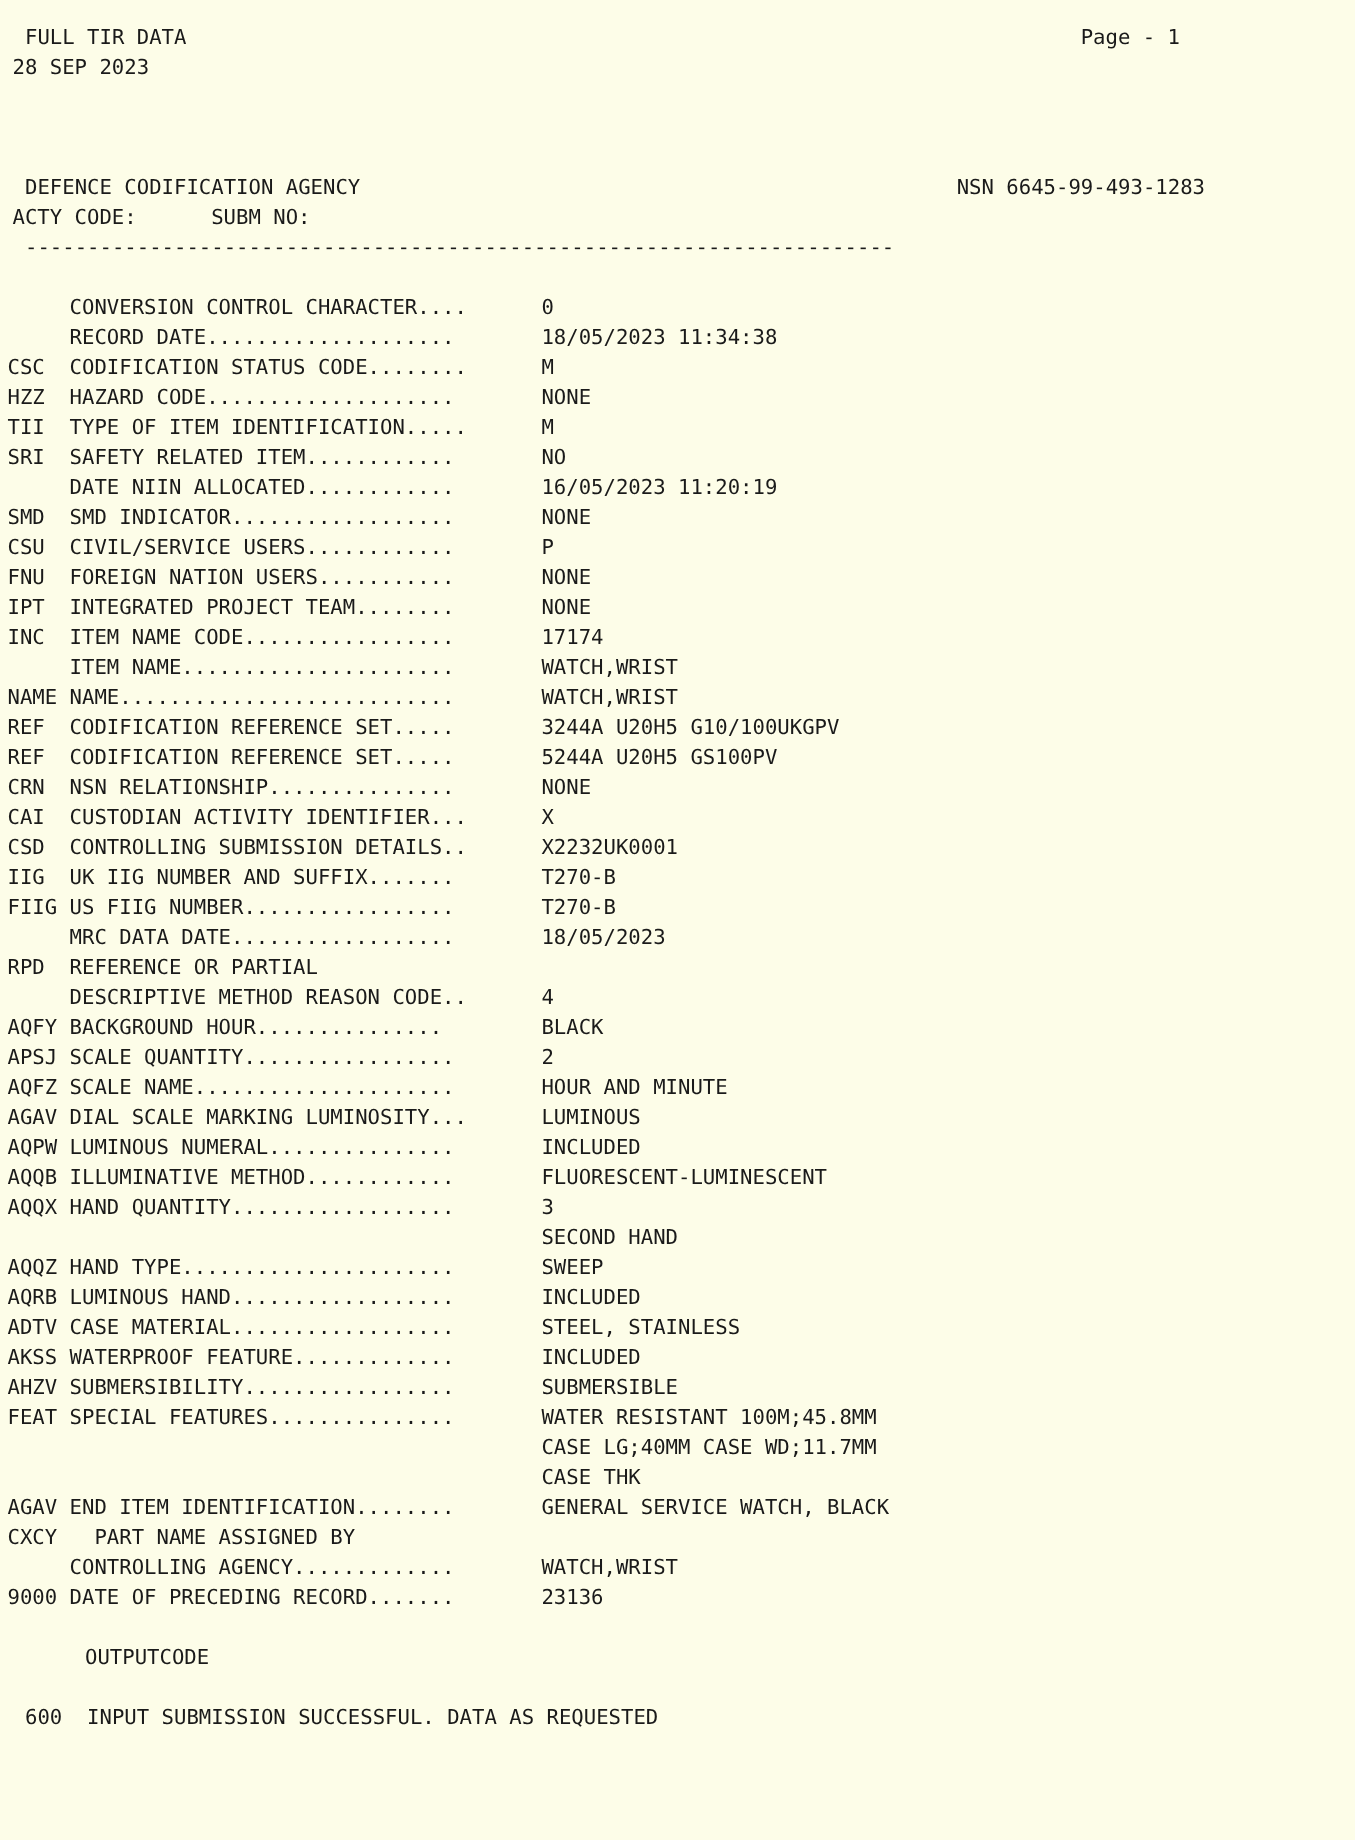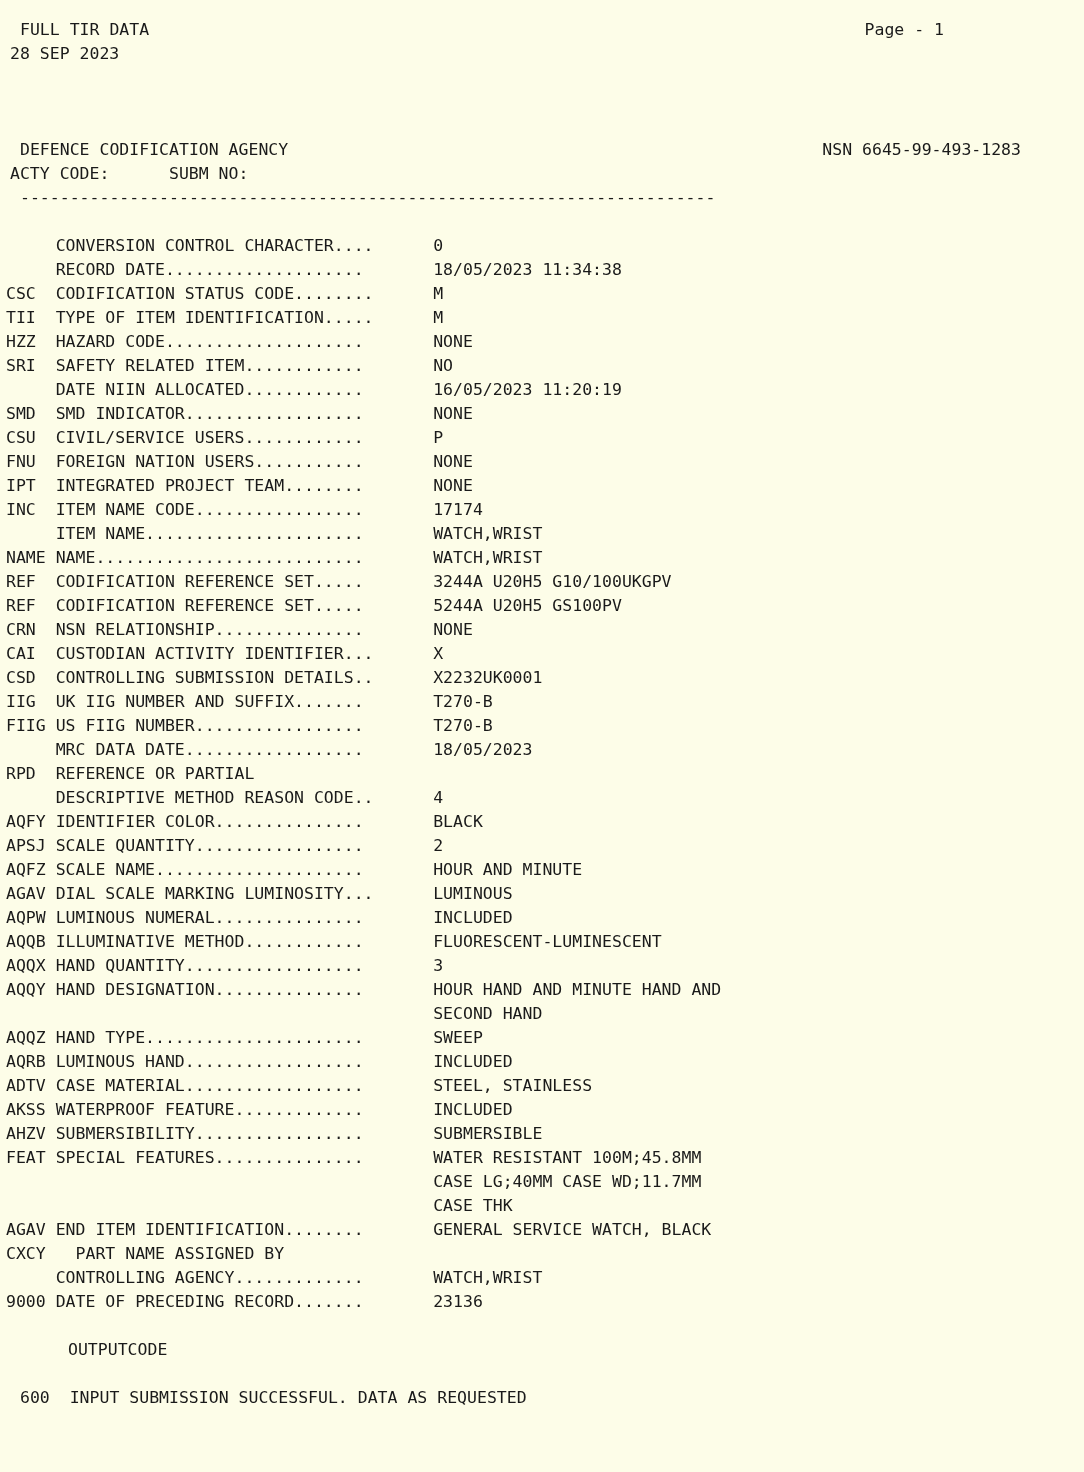--- a/index.html
+++ b/index.html
@@ -29,21 +29,21 @@
     padding-left: 10px;
   }
   .hdr-row {
     display: flex;
     justify-content: space-between;
     white-space: pre;
     padding-left: 20px;
     padding-right: 140px;
   }
   .hdr-row.wide {
-    padding-right: 63px;
+    padding-right: 120px;
   }
   .spacer-1 { height: 24px; }
   .spacer-3 { height: 72px; }
   .rule {
     white-space: pre;
     padding-left: 20px;
     letter-spacing: 0px;
   }
   .frow {
     display: block;
@@ -92,49 +92,48 @@
   </div>
   <div class="row">ACTY CODE:      SUBM NO:</div>
   <div class="rule">----------------------------------------------------------------------</div>
 
   <div class="spacer-1"></div>
 
   <div id="field-list">
       <div class="frow"><span class="code"></span><span class="label">CONVERSION CONTROL CHARACTER....</span><span class="value">0</span></div>
       <div class="frow"><span class="code"></span><span class="label">RECORD DATE....................</span><span class="value">18/05/2023 11:34:38</span></div>
       <div class="frow"><span class="code">CSC</span><span class="label">CODIFICATION STATUS CODE........</span><span class="value">M</span></div>
+      <div class="frow"><span class="code">HZZ</span><span class="label">HAZARD CODE....................</span><span class="value">NONE</span></div>
       <div class="frow"><span class="code">TII</span><span class="label">TYPE OF ITEM IDENTIFICATION.....</span><span class="value">M</span></div>
-      <div class="frow"><span class="code">HZZ</span><span class="label">HAZARD CODE....................</span><span class="value">NONE</span></div>
       <div class="frow"><span class="code">SRI</span><span class="label">SAFETY RELATED ITEM............</span><span class="value">NO</span></div>
       <div class="frow"><span class="code"></span><span class="label">DATE NIIN ALLOCATED............</span><span class="value">16/05/2023 11:20:19</span></div>
       <div class="frow"><span class="code">SMD</span><span class="label">SMD INDICATOR..................</span><span class="value">NONE</span></div>
       <div class="frow"><span class="code">CSU</span><span class="label">CIVIL/SERVICE USERS............</span><span class="value">P</span></div>
       <div class="frow"><span class="code">FNU</span><span class="label">FOREIGN NATION USERS...........</span><span class="value">NONE</span></div>
       <div class="frow"><span class="code">IPT</span><span class="label">INTEGRATED PROJECT TEAM........</span><span class="value">NONE</span></div>
       <div class="frow"><span class="code">INC</span><span class="label">ITEM NAME CODE.................</span><span class="value">17174</span></div>
       <div class="frow"><span class="code"></span><span class="label">ITEM NAME......................</span><span class="value">WATCH,WRIST</span></div>
       <div class="frow"><span class="code">NAME</span><span class="label">NAME...........................</span><span class="value">WATCH,WRIST</span></div>
       <div class="frow"><span class="code">REF</span><span class="label">CODIFICATION REFERENCE SET.....</span><span class="value">3244A U20H5 G10/100UKGPV</span></div>
       <div class="frow"><span class="code">REF</span><span class="label">CODIFICATION REFERENCE SET.....</span><span class="value">5244A U20H5 GS100PV</span></div>
       <div class="frow"><span class="code">CRN</span><span class="label">NSN RELATIONSHIP...............</span><span class="value">NONE</span></div>
       <div class="frow"><span class="code">CAI</span><span class="label">CUSTODIAN ACTIVITY IDENTIFIER...</span><span class="value">X</span></div>
       <div class="frow"><span class="code">CSD</span><span class="label">CONTROLLING SUBMISSION DETAILS..</span><span class="value">X2232UK0001</span></div>
       <div class="frow"><span class="code">IIG</span><span class="label">UK IIG NUMBER AND SUFFIX.......</span><span class="value">T270-B</span></div>
       <div class="frow"><span class="code">FIIG</span><span class="label">US FIIG NUMBER.................</span><span class="value">T270-B</span></div>
       <div class="frow"><span class="code"></span><span class="label">MRC DATA DATE..................</span><span class="value">18/05/2023</span></div>
       <div class="frow"><span class="code">RPD</span><span class="label-wrap">REFERENCE OR PARTIAL</span></div>
       <div class="frow"><span class="code"></span><span class="label">DESCRIPTIVE METHOD REASON CODE..</span><span class="value">4</span></div>
-      <div class="frow"><span class="code">AQFY</span><span class="label">IDENTIFIER COLOR...............</span><span class="value">BLACK</span></div>
+      <div class="frow"><span class="code">AQFY</span><span class="label">BACKGROUND HOUR...............</span><span class="value">BLACK</span></div>
       <div class="frow"><span class="code">APSJ</span><span class="label">SCALE QUANTITY.................</span><span class="value">2</span></div>
       <div class="frow"><span class="code">AQFZ</span><span class="label">SCALE NAME.....................</span><span class="value">HOUR AND MINUTE</span></div>
       <div class="frow"><span class="code">AGAV</span><span class="label">DIAL SCALE MARKING LUMINOSITY...</span><span class="value">LUMINOUS</span></div>
       <div class="frow"><span class="code">AQPW</span><span class="label">LUMINOUS NUMERAL...............</span><span class="value">INCLUDED</span></div>
       <div class="frow"><span class="code">AQQB</span><span class="label">ILLUMINATIVE METHOD............</span><span class="value">FLUORESCENT-LUMINESCENT</span></div>
       <div class="frow"><span class="code">AQQX</span><span class="label">HAND QUANTITY..................</span><span class="value">3</span></div>
-      <div class="frow"><span class="code">AQQY</span><span class="label">HAND DESIGNATION...............</span><span class="value">HOUR HAND AND MINUTE HAND AND</span></div>
       <div class="frow"><span class="cont-indent"></span><span>SECOND HAND</span></div>
       <div class="frow"><span class="code">AQQZ</span><span class="label">HAND TYPE......................</span><span class="value">SWEEP</span></div>
       <div class="frow"><span class="code">AQRB</span><span class="label">LUMINOUS HAND..................</span><span class="value">INCLUDED</span></div>
       <div class="frow"><span class="code">ADTV</span><span class="label">CASE MATERIAL..................</span><span class="value">STEEL, STAINLESS</span></div>
       <div class="frow"><span class="code">AKSS</span><span class="label">WATERPROOF FEATURE.............</span><span class="value">INCLUDED</span></div>
       <div class="frow"><span class="code">AHZV</span><span class="label">SUBMERSIBILITY.................</span><span class="value">SUBMERSIBLE</span></div>
       <div class="frow"><span class="code">FEAT</span><span class="label">SPECIAL FEATURES...............</span><span class="value">WATER RESISTANT 100M;45.8MM</span></div>
       <div class="frow"><span class="cont-indent"></span><span>CASE LG;40MM CASE WD;11.7MM</span></div>
       <div class="frow"><span class="cont-indent"></span><span>CASE THK</span></div>
       <div class="frow"><span class="code">AGAV</span><span class="label">END ITEM IDENTIFICATION........</span><span class="value">GENERAL SERVICE WATCH, BLACK</span></div>

